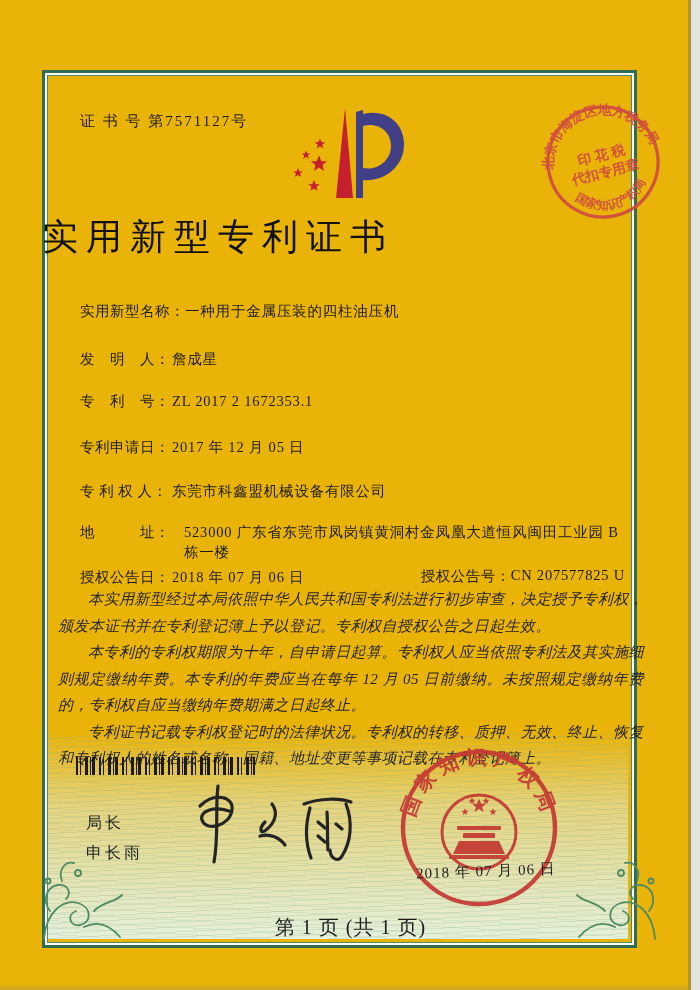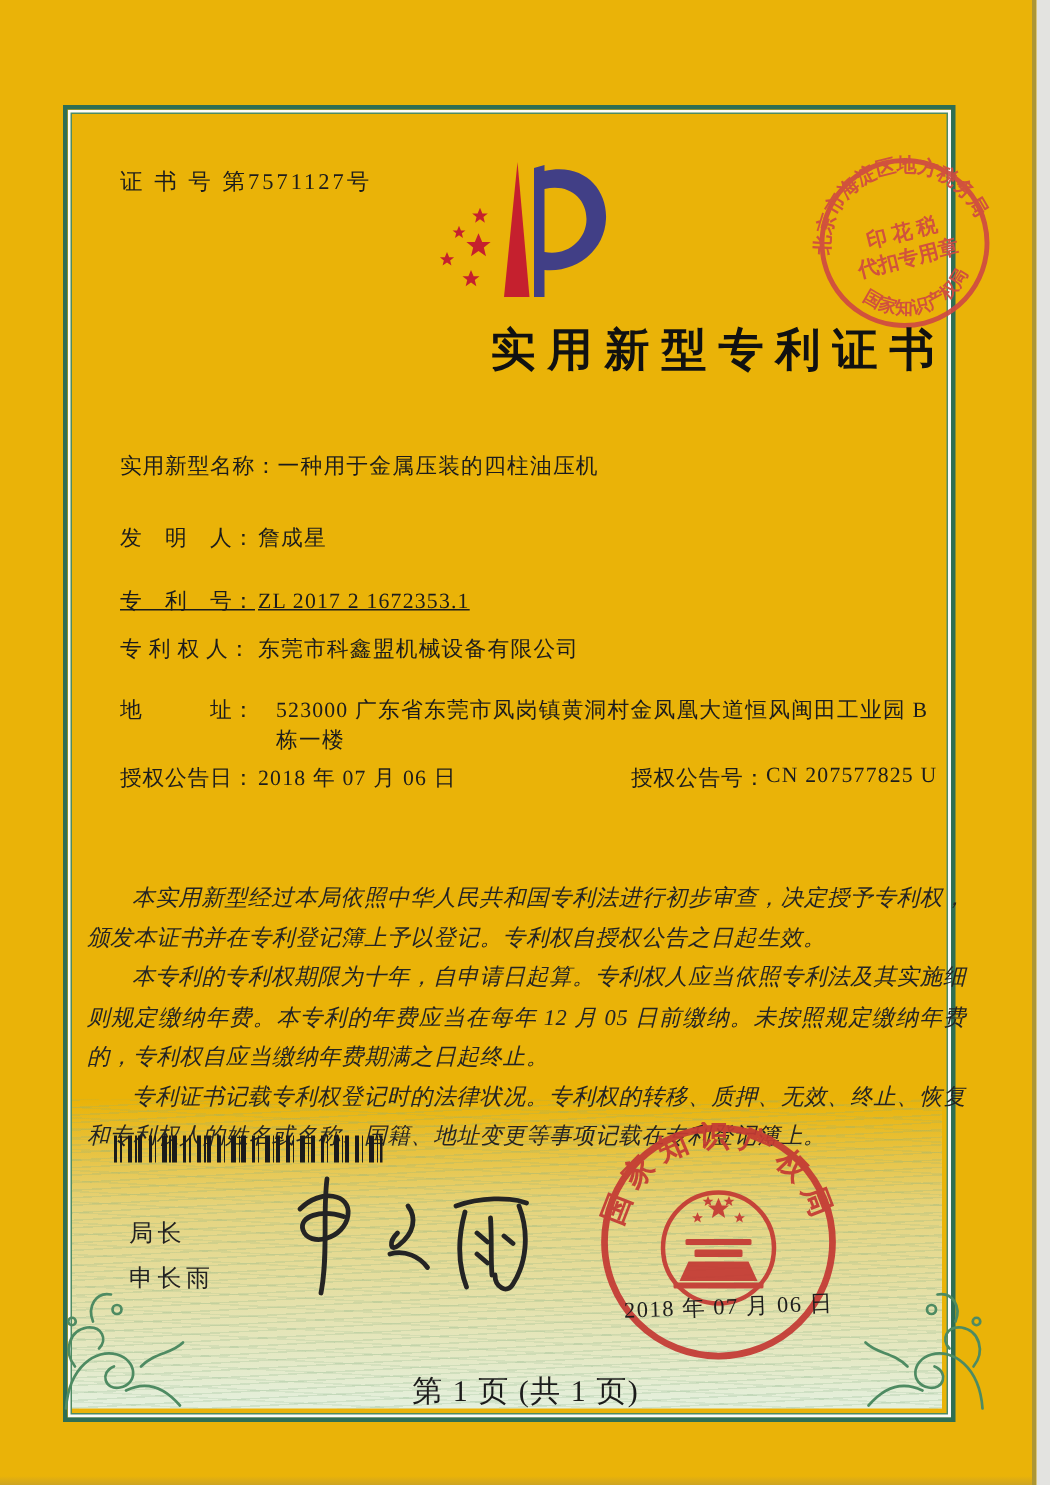--- a/index.html
+++ b/index.html
@@ -29,29 +29,29 @@
       linear-gradient(to bottom, rgba(225,238,220,0) 0%, rgba(225,238,220,.55) 35%, #e4f0de 100%);
   }
 
   .cert-no{position:absolute;left:80px;top:112px;font-size:15px;letter-spacing:2px;}
 
   .logo{position:absolute;left:283px;top:102px;width:132px;height:104px;}
 
   .tax-stamp{position:absolute;left:528px;top:87px;width:150px;height:150px;transform:rotate(-14deg);opacity:.92;}
 
   .title{
-    position:absolute;left:42px;top:213px;width:589px;text-align:right;
-    font-size:30px;font-weight:bold;letter-spacing:8px;color:#111;
+    position:absolute;left:42px;top:213px;width:589px;text-align:left;
+    font-size:36px;font-weight:normal;letter-spacing:8px;color:#111;
   }
 
   .fields{position:absolute;left:80px;top:301px;width:545px;font-size:14.5px;}
   .field-row{display:flex;align-items:flex-start;line-height:20px;}
   .field-label{flex:0 0 92px;letter-spacing:.5px;white-space:nowrap;}
   .field-value{letter-spacing:.8px;width:450px;}
-  .r1{margin-bottom:28px;} .r2{margin-bottom:22px;} .r3{margin-bottom:12px;text-decoration:underline;}
+  .r1{margin-bottom:28px;} .r2{margin-bottom:22px;} .r3{margin-bottom:26px;}
   .r4{margin-bottom:24px;} .r5{margin-bottom:21px;} .r6{margin-bottom:5px;gap:12px;}
   .row-split{display:flex;justify-content:space-between;}
   .grant-no{display:flex;margin-left:48px;}
   .grant-no .field-label{flex:0 0 auto;}
 
   .paragraphs{
     position:absolute;left:58px;top:586px;width:586px;
     font-size:15px;line-height:26.5px;font-style:italic;letter-spacing:.4px;
     text-align:justify;color:#242424;
   }
@@ -131,20 +131,24 @@
       <span class="field-label">实用新型名称：</span>
       <span class="field-value">一种用于金属压装的四柱油压机</span>
     </div>
     <div class="field-row r2">
       <span class="field-label">发　明　人：</span>
       <span class="field-value">詹成星</span>
     </div>
     <div class="field-row r3">
       <span class="field-label">专　利　号：</span>
       <span class="field-value">ZL 2017 2 1672353.1</span>
+    </div>
+    <div class="field-row r4">
+      <span class="field-label">专利申请日：</span>
+      <span class="field-value">2017 年 12 月 05 日</span>
     </div>
     <div class="field-row r5">
       <span class="field-label">专 利 权 人：</span>
       <span class="field-value">东莞市科鑫盟机械设备有限公司</span>
     </div>
     <div class="field-row r6">
       <span class="field-label">地　　　址：</span>
       <span class="field-value">523000 广东省东莞市凤岗镇黄洞村金凤凰大道恒风闽田工业园 B 栋一楼</span>
     </div>
     <div class="row-split">

